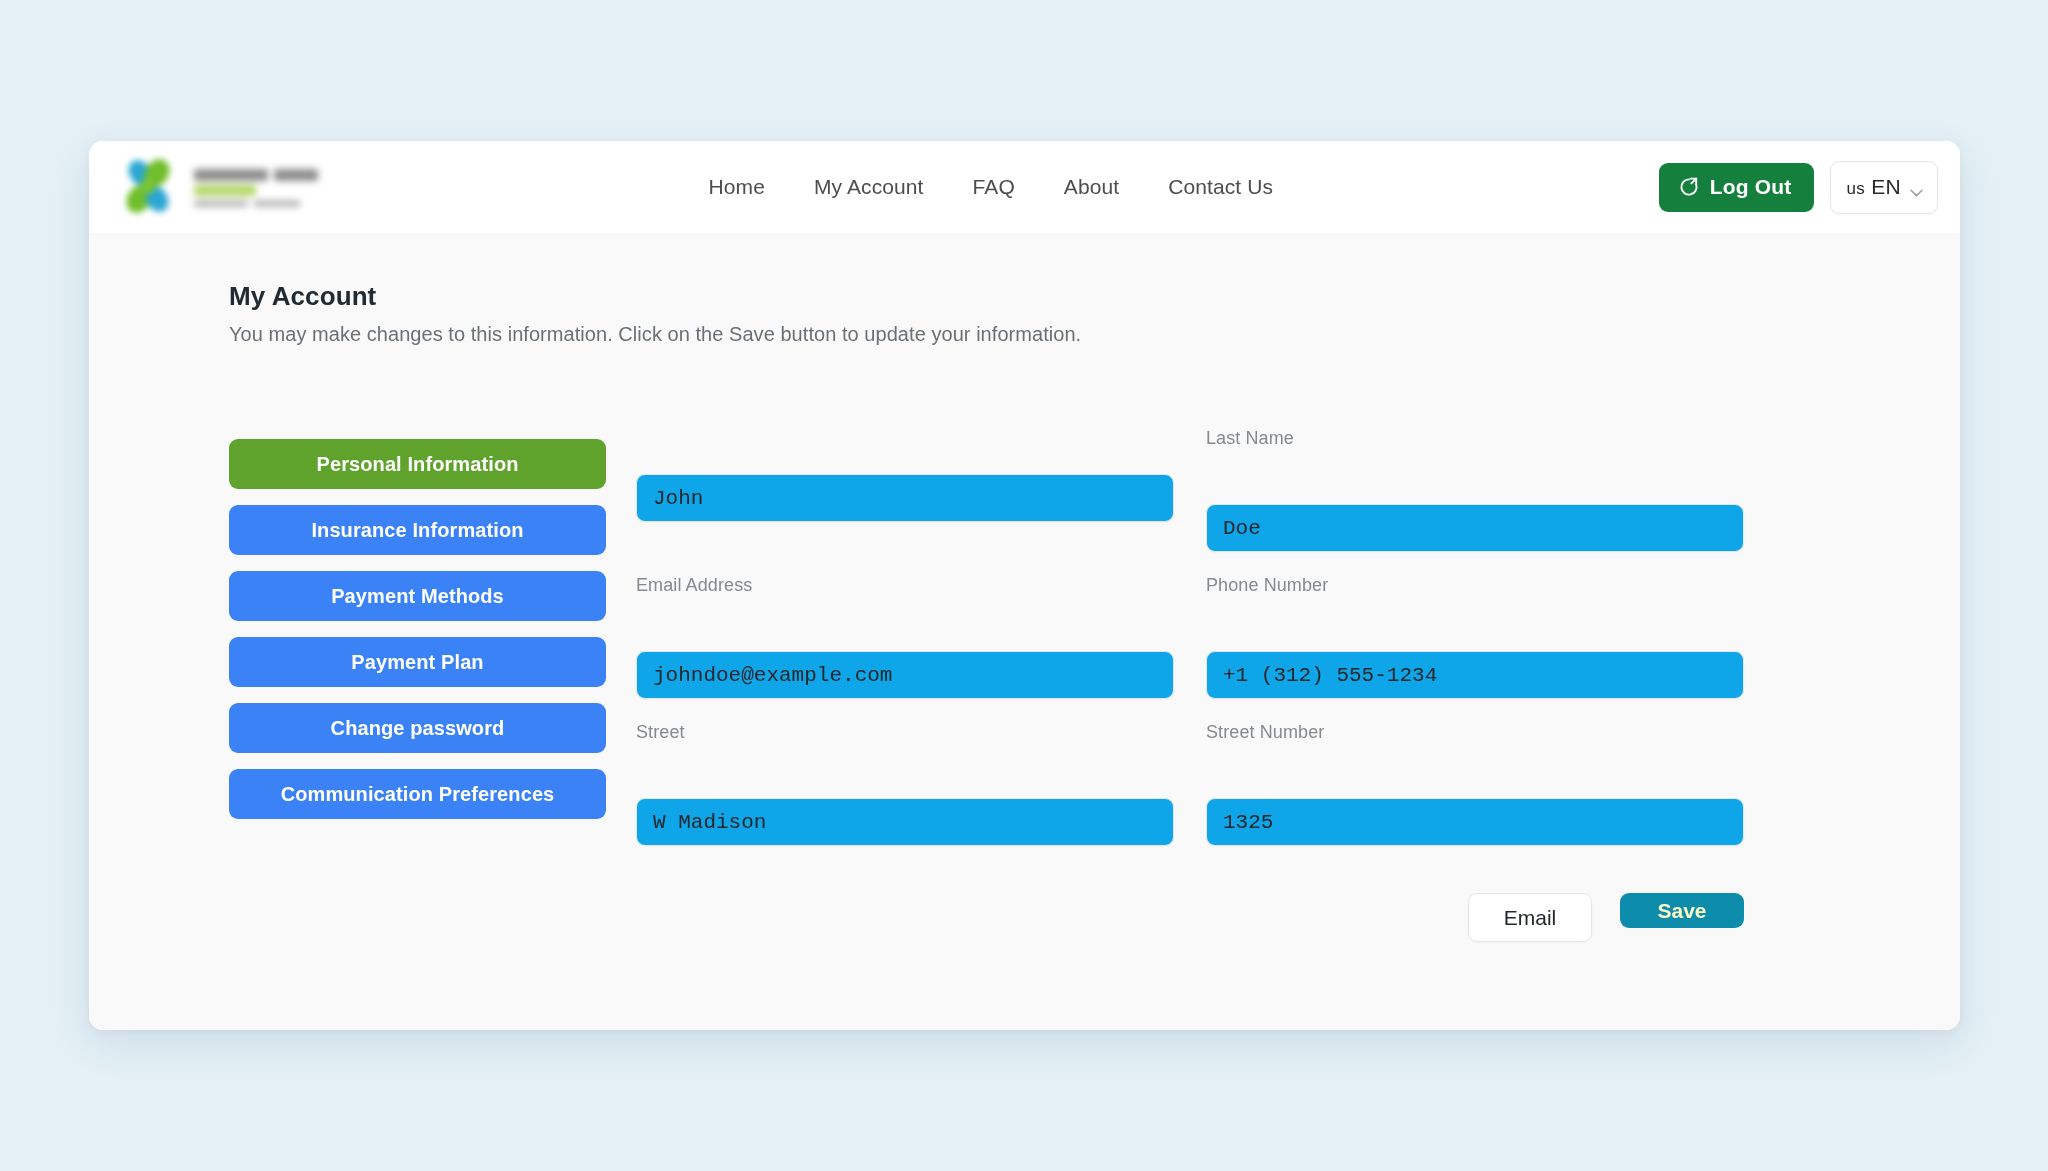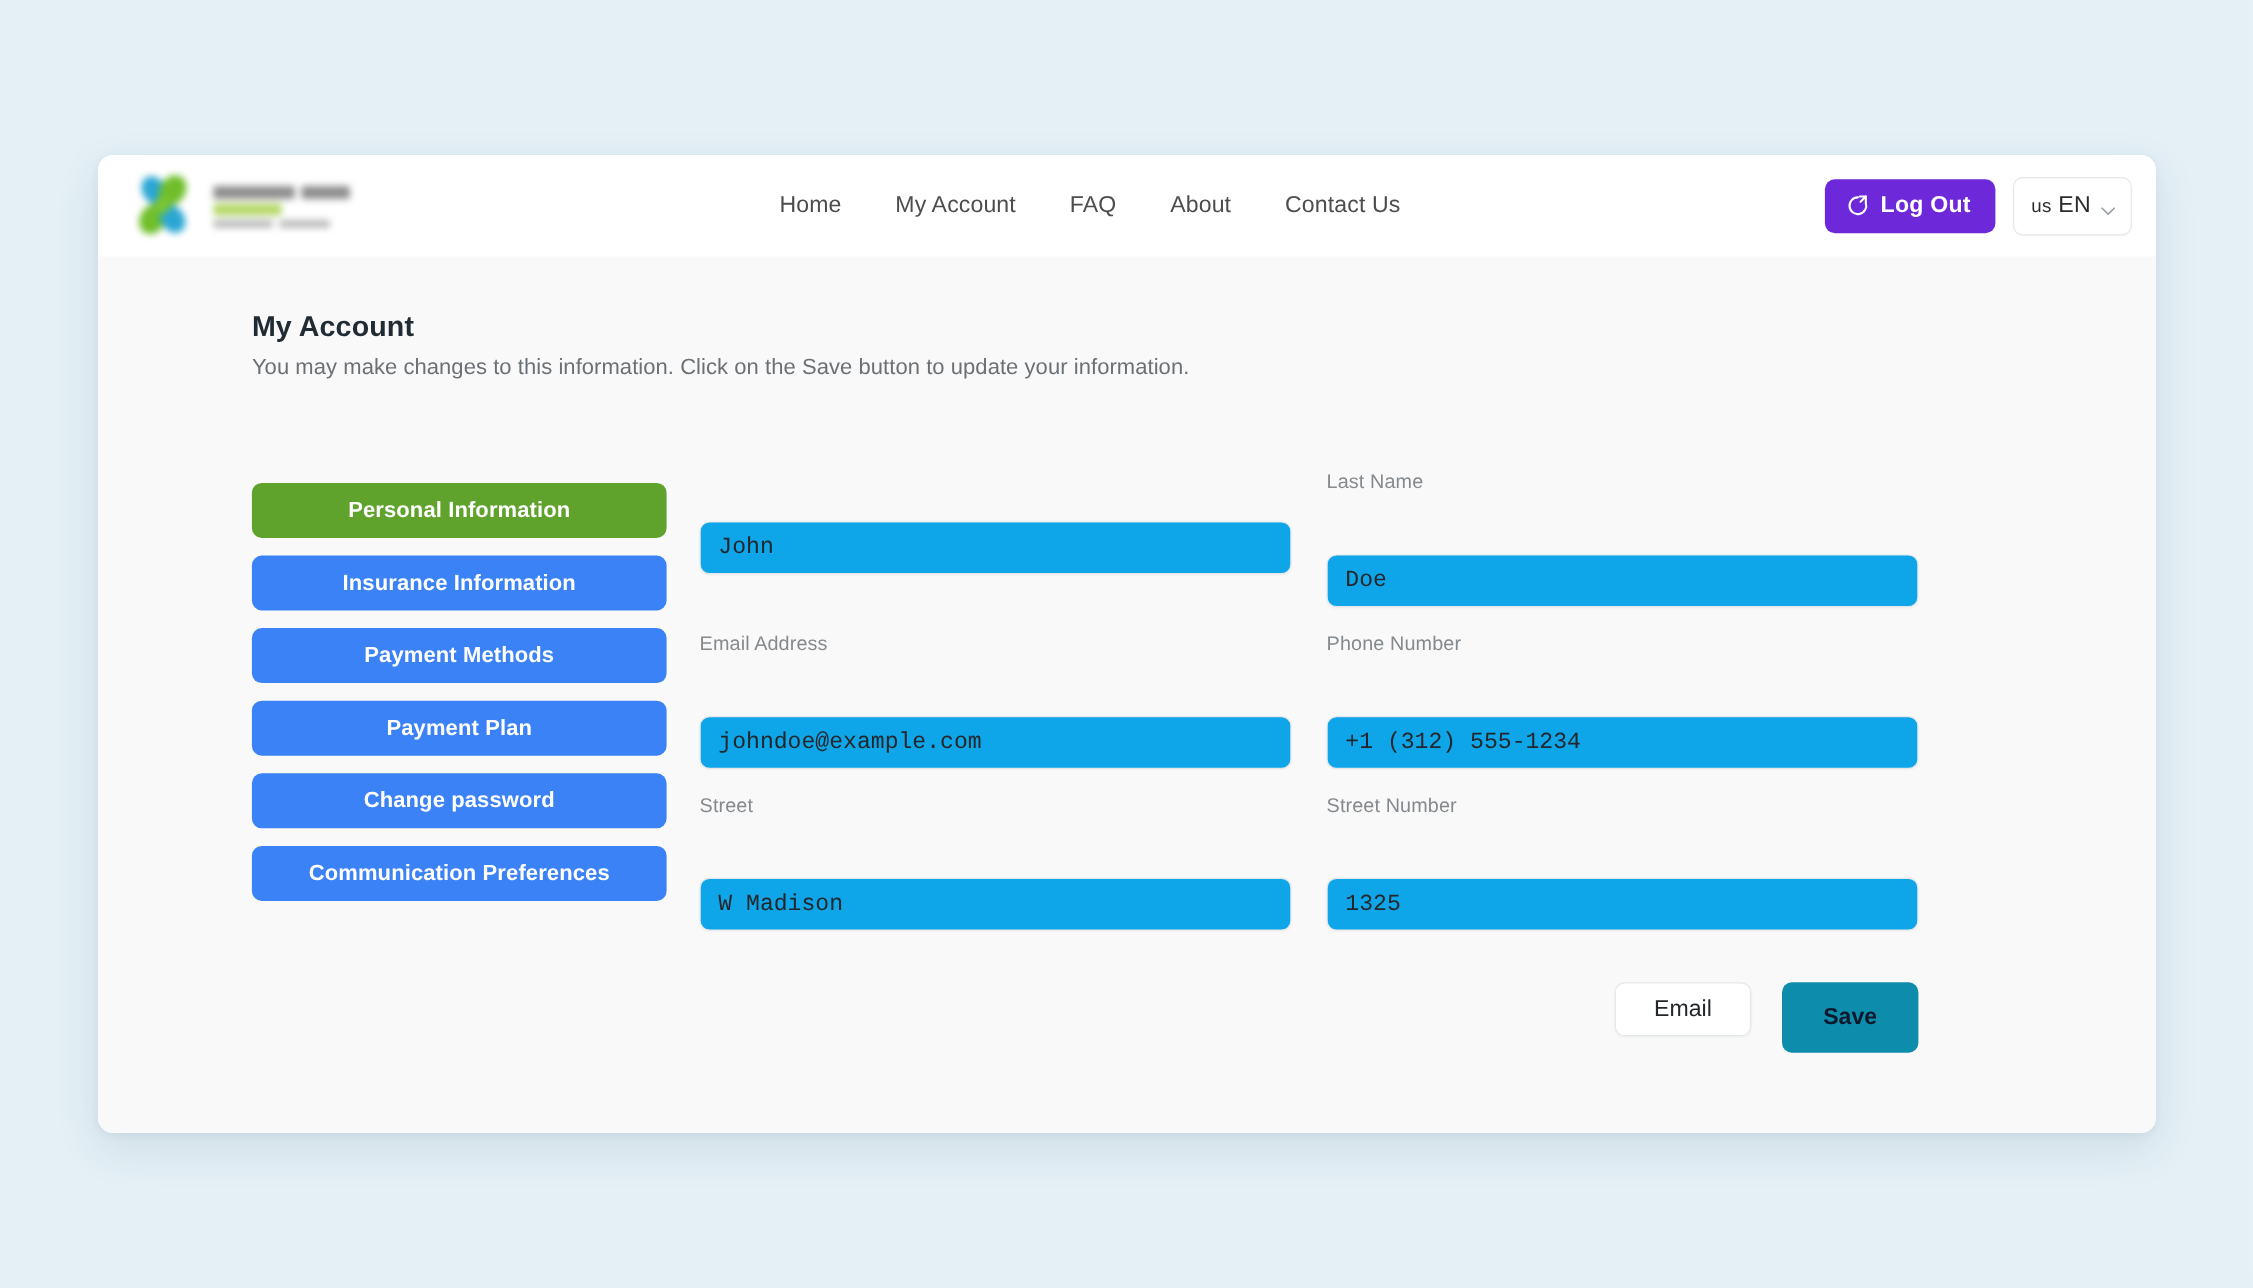--- a/index.html
+++ b/index.html
@@ -110,21 +110,21 @@
   .header-right {
     display: flex;
     align-items: center;
     gap: 16px;
     flex: 0 0 auto;
   }
   .logout-btn {
     display: flex;
     align-items: center;
     gap: 10px;
-    background: #6d28d9;
+    background: #15803d;
     color: #ffffff;
     border: none;
     border-radius: 9px;
     height: 49px;
     padding: 0 22px 0 19px;
     font-size: 21px;
     font-weight: bold;
     font-family: "Liberation Sans", sans-serif;
     cursor: pointer;
     letter-spacing: 0.2px;
@@ -261,27 +261,27 @@
     border-radius: 9px;
     border: 1px solid #e4e7ea;
     background: #ffffff;
     color: #23272b;
     font-size: 21px;
     font-family: "Liberation Sans", sans-serif;
     cursor: pointer;
     box-shadow: 0 1px 2px rgba(16,40,60,0.04);
   }
   .btn-save {
-    height: 64px;
+    height: 35px;
     min-width: 124px;
     padding: 0 22px;
     border-radius: 9px;
     border: none;
     background: #0e8cac;
-    color: #0f172a;
+    color: #fef9c3;
     font-size: 21px;
     font-weight: bold;
     font-family: "Liberation Sans", sans-serif;
     cursor: pointer;
   }
 </style>
 </head>
 <body>
 
 <div class="app-window">

